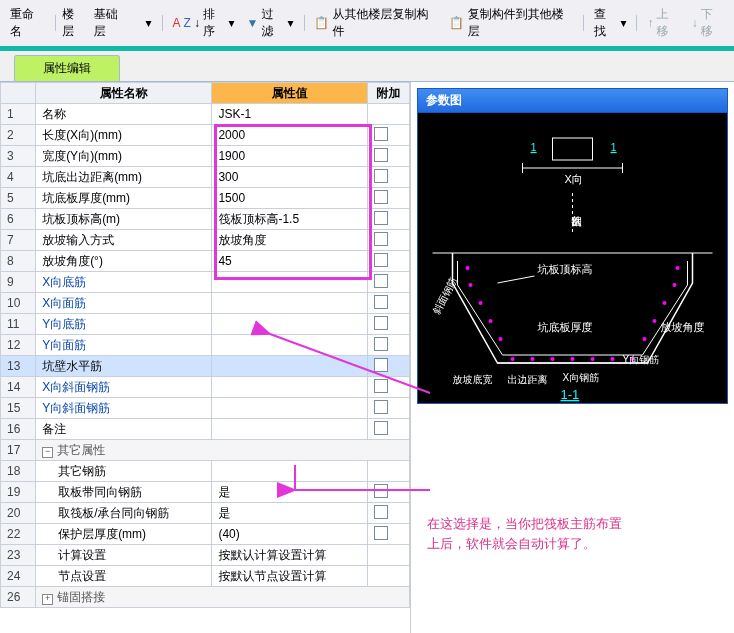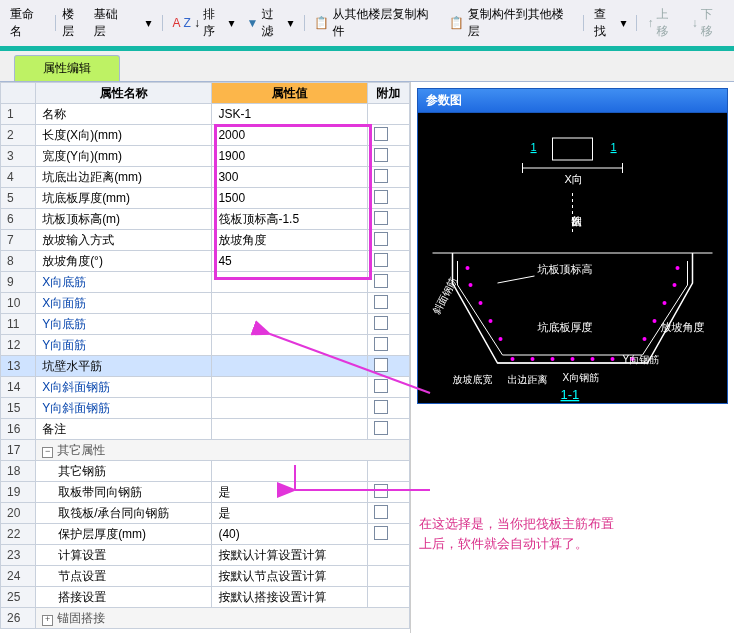--- a/index.html
+++ b/index.html
@@ -207,26 +207,20 @@
               <td class="val">按默认计算设置计算</td>
               <td class="chk"></td>
             </tr>
             <tr>
               <td class="rn">24</td>
               <td class="name" style="padding-left: 22px;">节点设置</td>
               <td class="val">按默认节点设置计算</td>
               <td class="chk"></td>
             </tr>
             <tr>
-              <td class="rn">25</td>
-              <td class="name" style="padding-left: 22px;">搭接设置</td>
-              <td class="val">按默认搭接设置计算</td>
-              <td class="chk"></td>
-            </tr>
-            <tr>
               <td class="rn">26</td>
               <td colspan="3" class="group-cell"><span class="tree-btn">+</span><span>锚固搭接</span></td>
             </tr>
           </tbody>
    </table>
 
    <div class="hl-box" style="left:214px;top:42px;width:152px;height:150px"></div>
   </div>
 
   <div class="right-pane">
@@ -274,21 +268,21 @@
      <text x="238" y="218" fill="#fff" font-size="11">放坡角度</text>
      <text x="16" y="202" fill="#fff" font-size="10" transform="rotate(-62 16 202)">斜面钢筋</text>
      <text x="30" y="270" fill="#fff" font-size="10">放坡底宽</text>
      <text x="85" y="270" fill="#fff" font-size="10">出边距离</text>
      <text x="140" y="268" fill="#fff" font-size="10">X向钢筋</text>
      <text x="200" y="250" fill="#fff" font-size="10">Y向钢筋</text>
      <text x="138" y="286" fill="#0ff" font-size="13" text-decoration="underline">1-1</text>
     </svg>
    </div>
 
-   <div class="annot" style="top:432px;left:8px;white-space:pre">在这选择是，当你把筏板主筋布置
+   <div class="annot" style="top:432px;left:16px;white-space:pre">在这选择是，当你把筏板主筋布置
 上后，软件就会自动计算了。</div>
   </div>
  </div>
 
  <svg class="arrow-svg" style="left:0;top:0" width="734" height="633">
   <defs>
         <marker id="ah" markerWidth="10" markerHeight="8" refX="1" refY="4" orient="auto">
           <path d="M10 0 L0 4 L10 8 Z" fill="#e235da"></path>
         </marker>
       </defs>

